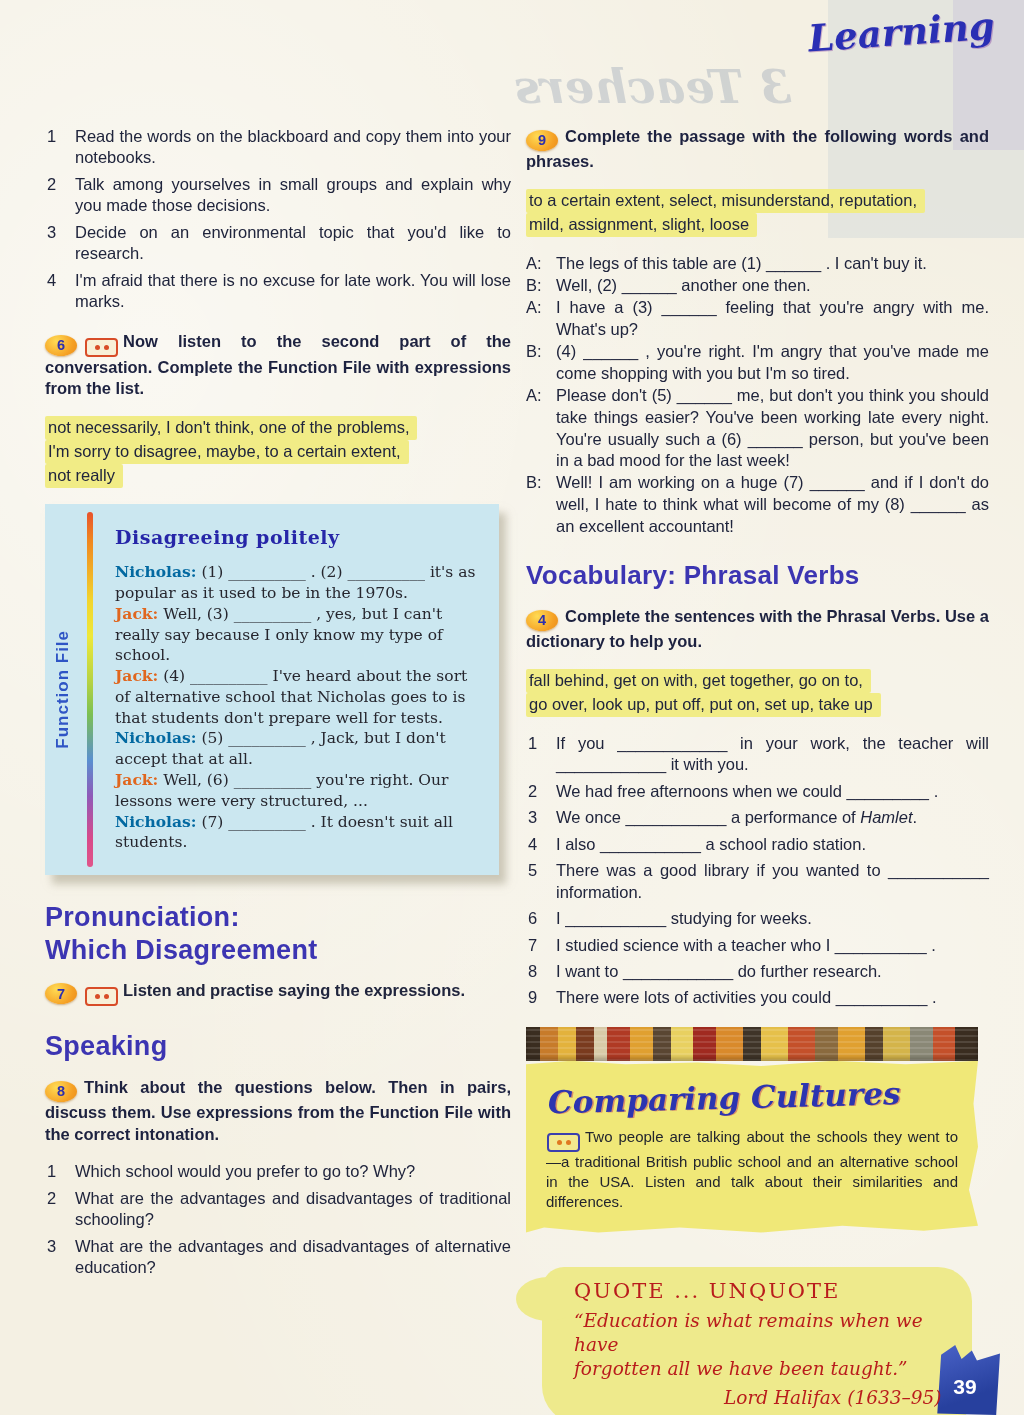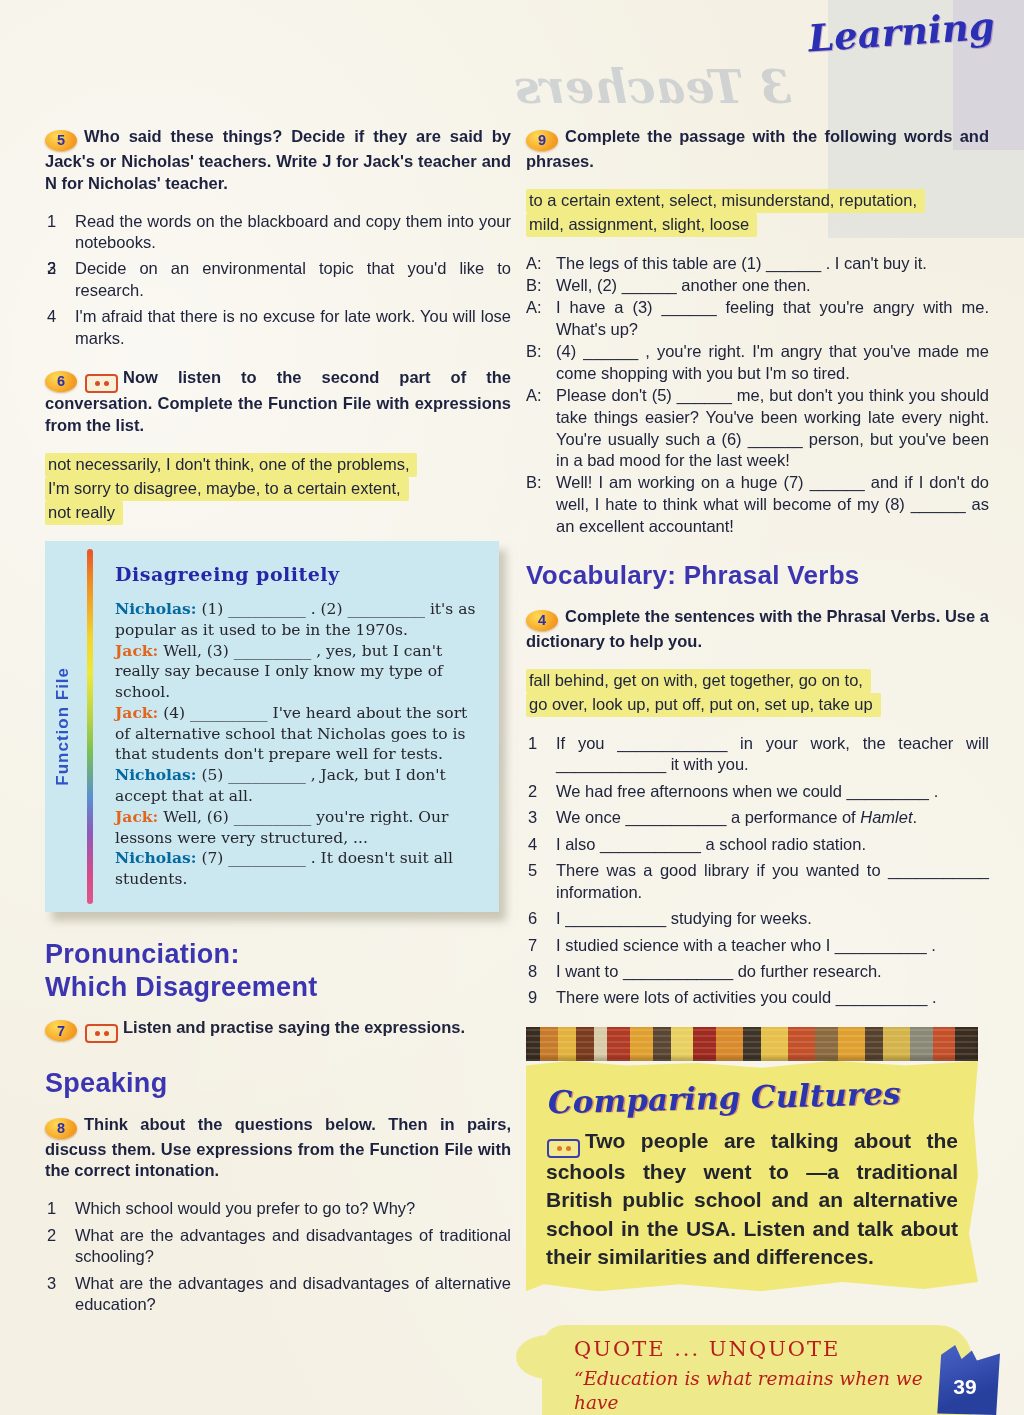--- a/index.html
+++ b/index.html
@@ -69,21 +69,21 @@
       repeating-linear-gradient(0deg, rgba(255,255,255,0.12) 0 2px, transparent 2px 6px),
       linear-gradient(90deg,#3a2d20 0 3%,#c77b2a 3% 7%,#e3b23c 7% 11%,#7a3b1e 11% 15%,#d8cba8 15% 18%,
         #b03a24 18% 23%,#e0a030 23% 28%,#5a4632 28% 32%,#e8d060 32% 37%,#a02a20 37% 42%,
         #d98a2b 42% 48%,#3f3428 48% 52%,#e6c04a 52% 58%,#c4502a 58% 64%,#8a6a3e 64% 69%,
         #e0a030 69% 75%,#55412c 75% 79%,#d4b44a 79% 85%,#8a8876 85% 90%,#c4502a 90% 95%,#3a2d20 95% 100%);
     box-shadow:inset 0 -3px 4px rgba(0,0,0,0.25);}
   .cc-box{width:452px;background:#f0e878;padding:16px 20px 20px 20px;box-sizing:border-box;
     clip-path:polygon(0 2%,10% 0,22% 2%,38% 1%,52% 3%,68% 0,84% 2%,100% 0,99% 25%,100% 50%,98% 75%,100% 96%,88% 99%,70% 96%,52% 100%,34% 97%,16% 100%,4% 97%,0 100%);}
   .cc-title{font-family:"DejaVu Serif",serif;font-style:italic;font-weight:bold;font-size:31px;
     color:#2c35b0;margin:2px 0 12px 2px;transform:rotate(-1.5deg);text-shadow:1.5px 0.5px 0 rgba(190,40,80,0.45);}
-  .cc-text{font-weight:bold;font-size:21px;line-height:1.35;text-align:justify;margin:0;color:#22252e;}
+  .cc-text{font-weight:normal;font-size:15px;line-height:1.35;text-align:justify;margin:0;color:#22252e;}
   
   .quote-wrap{position:relative;margin:34px 0 0 16px;width:430px;}
   .quote-swash{position:relative;background:#eeea8c;border-radius:22px 34px 26px 38px;padding:12px 24px 16px 32px;}
   .quote-swash::before{content:"";position:absolute;left:-26px;top:10px;width:64px;height:44px;background:#eeea8c;border-radius:50%;}
   .quote-swash::after{content:"";position:absolute;right:-10px;bottom:4px;width:130px;height:34px;background:#eeea8c;border-radius:50%;}
   .quote-inner{position:relative;z-index:1;font-family:"DejaVu Serif",serif;color:#b91c1c;}
   .quote-head{font-size:21px;letter-spacing:2px;margin:0 0 6px 0;}
   .quote-line{font-size:18.5px;font-style:italic;line-height:1.3;margin:0;}
   .quote-attr{font-size:18.5px;font-style:italic;margin:6px 0 0 150px;}
   
@@ -98,27 +98,26 @@
 
 <div class="page">
 
   <div class="ghost-soft1"></div>
   <div class="ghost-soft2"></div>
   <div class="ghost-title">3 Teachers</div>
   <div class="script-title">Learning</div>
 
   <div class="col-left">
 
-    <p class="instr"><span class="badge">5</span><span>Who said these things? Decide if they are said by Jack's or Nicholas' teachers. Write J for Jack's teacher and N for Nicholas' teacher.</span></p>
 
     <ol class="numlist">
 
         <li><span class="n">1</span><span>Read the words on the blackboard and copy them into your notebooks.</span></li>
 
-        <li><span class="n">2</span></li>
+        <li><span class="n">2</span><span>Talk among yourselves in small groups and explain why you made those decisions.</span></li>
 
         <li><span class="n">3</span><span>Decide on an environmental topic that you'd like to research.</span></li>
 
         <li><span class="n">4</span><span>I'm afraid that there is no excuse for late work. You will lose marks.</span></li>
       </ol>
 
     <p class="instr"><span class="badge">6</span><span class="cassette">
           <span class="dot"></span>
           <span class="dot"></span>
         </span><span>Now listen to the second part of the conversation. Complete the Function File with expressions from the list.</span></p>

